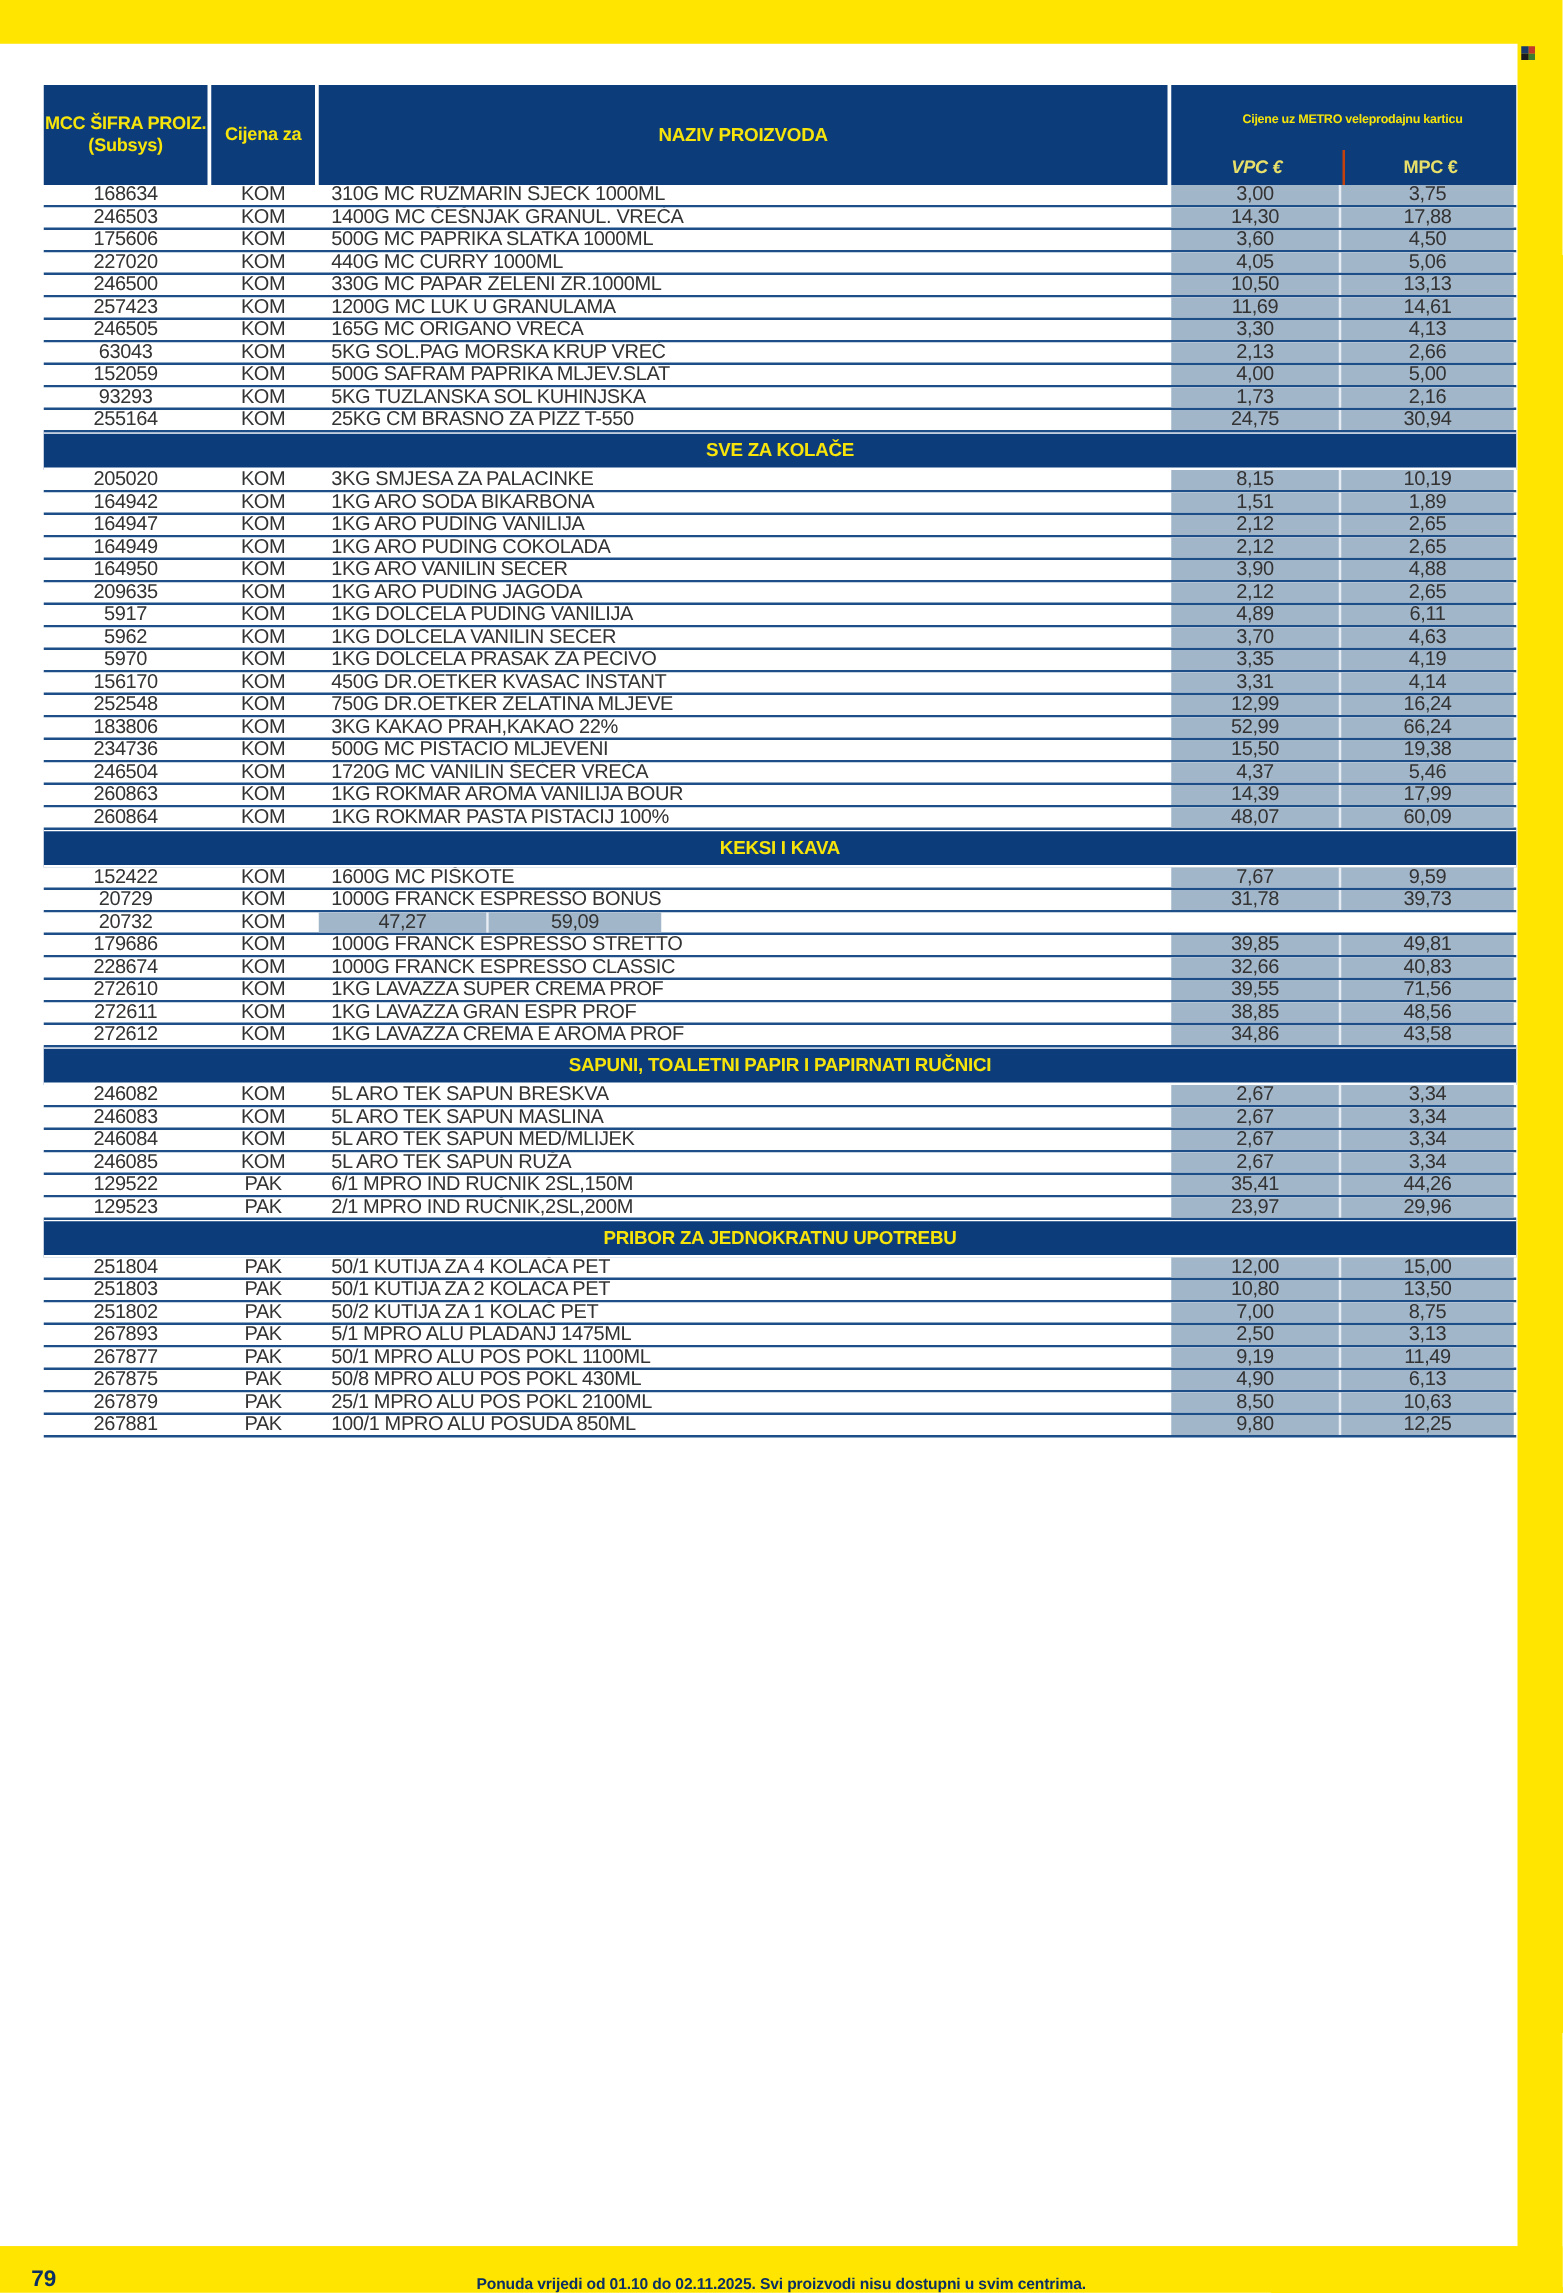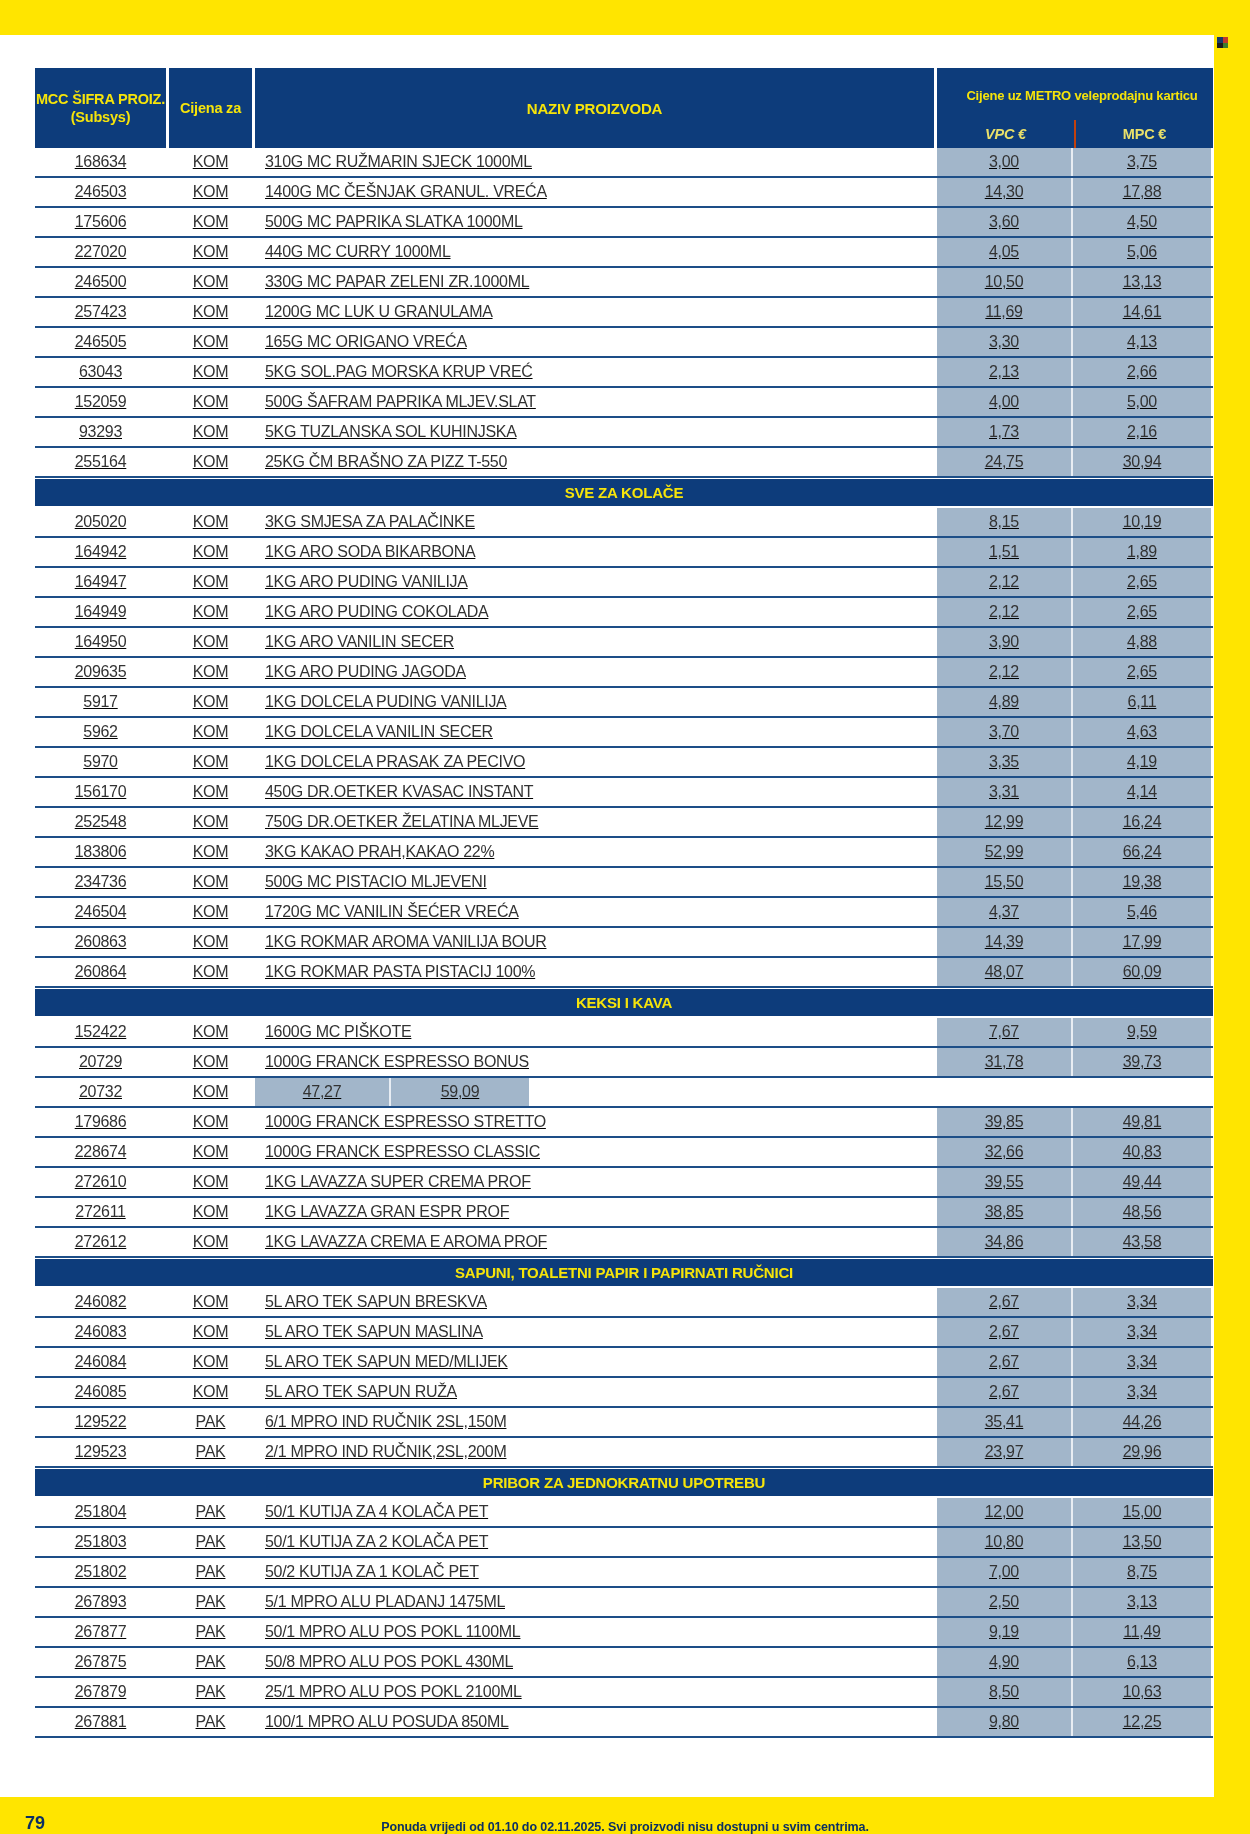--- a/index.html
+++ b/index.html
@@ -66,21 +66,21 @@
     flex-direction:column;
     padding:0;
     align-items:stretch;
   }
   .price-title{
     flex:1;
     display:flex;
     align-items:center;
     justify-content:center;
     text-align:center;
-    font-size:13px;
+    font-size:10px;
     line-height:18px;
     padding:4px 14px 0 28px;
   }
   .price-sub{
     height:28px;
     display:flex;
   }
   .price-sub div{
     flex:1;
     display:flex;
@@ -89,24 +89,23 @@
     font-size:14.5px;
     font-weight:bold;
     color:#e9e06a;
   }
   .price-sub .sub-vpc{border-right:2px solid #c2410c;font-style:italic;}
 
   
   .tbody{width:1178px;}
   .row{
     display:flex;
-    height:30px;
+    height:18px;
     border-bottom:2px solid var(--navy-line);
     background:#ffffff;
-    text-decoration:underline;
   }
   .cell{
     display:flex;
     align-items:center;
     color:var(--row-text);
     font-size:16px;
     letter-spacing:-0.3px;
     white-space:nowrap;
     overflow:hidden;
   }
@@ -399,21 +398,21 @@
           <div class="cell c-unit">KOM</div>
           <div class="cell c-name">1000G FRANCK ESPRESSO CLASSIC</div>
           <div class="cell c-vpc">32,66</div>
           <div class="cell c-mpc">40,83</div>
         </div>
         <div class="row">
           <div class="cell c-code">272610</div>
           <div class="cell c-unit">KOM</div>
           <div class="cell c-name">1KG LAVAZZA SUPER CREMA PROF</div>
           <div class="cell c-vpc">39,55</div>
-          <div class="cell c-mpc">49,44</div>
+          <div class="cell c-mpc">71,56</div>
         </div>
         <div class="row">
           <div class="cell c-code">272611</div>
           <div class="cell c-unit">KOM</div>
           <div class="cell c-name">1KG LAVAZZA GRAN ESPR PROF</div>
           <div class="cell c-vpc">38,85</div>
           <div class="cell c-mpc">48,56</div>
         </div>
         <div class="row">
           <div class="cell c-code">272612</div>

